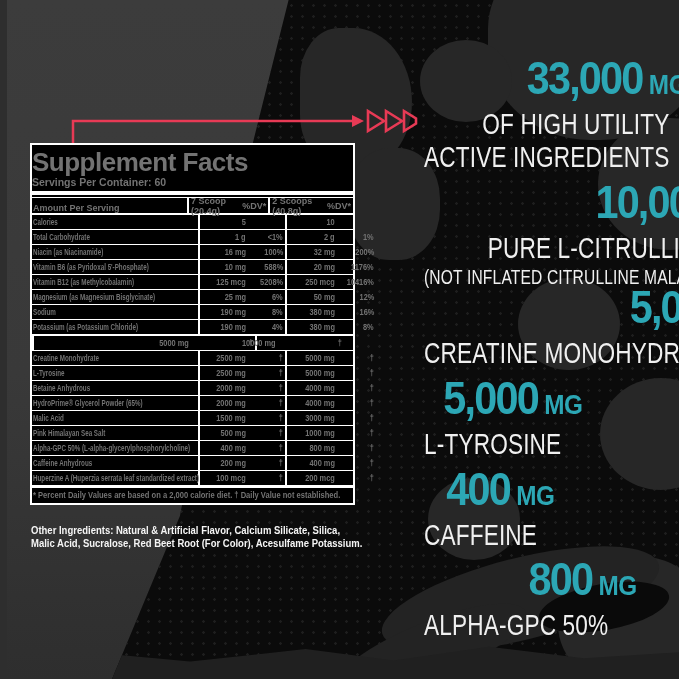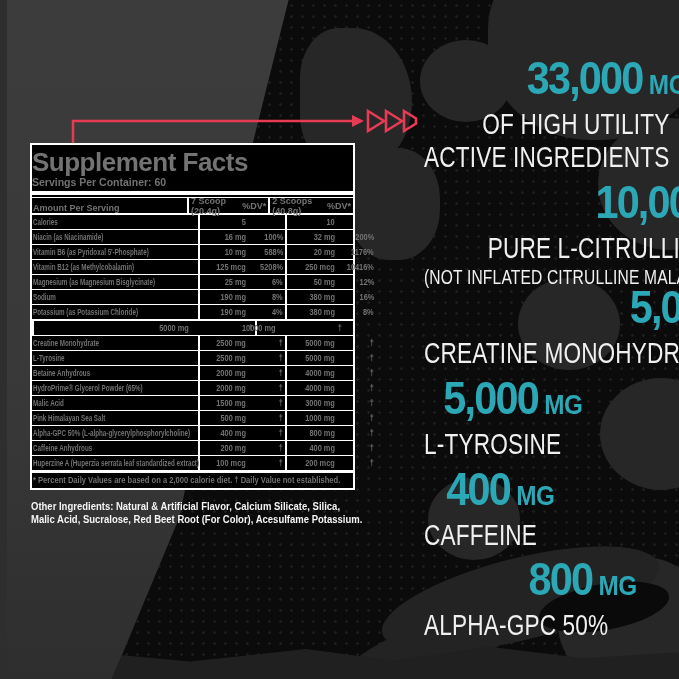--- a/index.html
+++ b/index.html
@@ -61,21 +61,21 @@
   .sf-row.group-end{border-bottom:2.5px solid #fff;}
   .sf-row>div{display:flex;align-items:center;height:100%;box-sizing:border-box;overflow:visible;}
   .c-n{padding-left:1px;white-space:nowrap;}
   .c-a1,.c-a2{border-left:2px solid #fff;justify-content:flex-end;padding-right:9px;}
   .c-d1,.c-d2{justify-content:flex-end;padding-right:2px;}
   .squish{display:inline-block;transform:scaleX(.72);transform-origin:0 50%;white-space:nowrap;}
   .squishr{display:inline-block;transform:scaleX(.85);transform-origin:100% 50%;white-space:nowrap;}
   .sf-foot{border-top:2px solid #fff;font-size:8.6px;font-weight:bold;padding:2px 1px 3px;line-height:10px;}
   .sf-foot .squish{transform:scaleX(.88);}
   .other-ing{
-    position:absolute;left:31px;top:500px;width:352px;color:#f5f5f5;
+    position:absolute;left:31px;top:524px;width:352px;color:#f5f5f5;
     font-size:10px;font-weight:bold;line-height:13px;
   }
   .other-ing .squish{transform:scaleX(.95);white-space:normal;}
   
   .arrow-svg{position:absolute;left:70px;top:107px;width:348px;height:40px;}
   
   .highlights{position:absolute;left:424px;top:0;width:255px;height:639px;color:#f0f0f0;text-align:right;}
   .hl{position:absolute;left:0;}
   .hl:nth-of-type(1){top:56px;}
   .hl:nth-of-type(2){top:180px;}
@@ -153,20 +153,37 @@
             <span class="squishr"></span>
           </div>
     <div class="c-a2">
             <span class="squishr">10</span>
           </div>
     <div class="c-d2">
             <span class="squishr"></span>
           </div>
   </div>
 
+  <div class="sf-row">
+    <div class="c-n">
+            <span class="squish">Total Carbohydrate</span>
+          </div>
+    <div class="c-a1">
+            <span class="squishr">1 g</span>
+          </div>
+    <div class="c-d1">
+            <span class="squishr">&lt;1%</span>
+          </div>
+    <div class="c-a2">
+            <span class="squishr">2 g</span>
+          </div>
+    <div class="c-d2">
+            <span class="squishr">1%</span>
+          </div>
+  </div>
 
   <div class="sf-row">
     <div class="c-n">
             <span class="squish">Niacin (as Niacinamide)</span>
           </div>
     <div class="c-a1">
             <span class="squishr">16 mg</span>
           </div>
     <div class="c-d1">
             <span class="squishr">100%</span>

